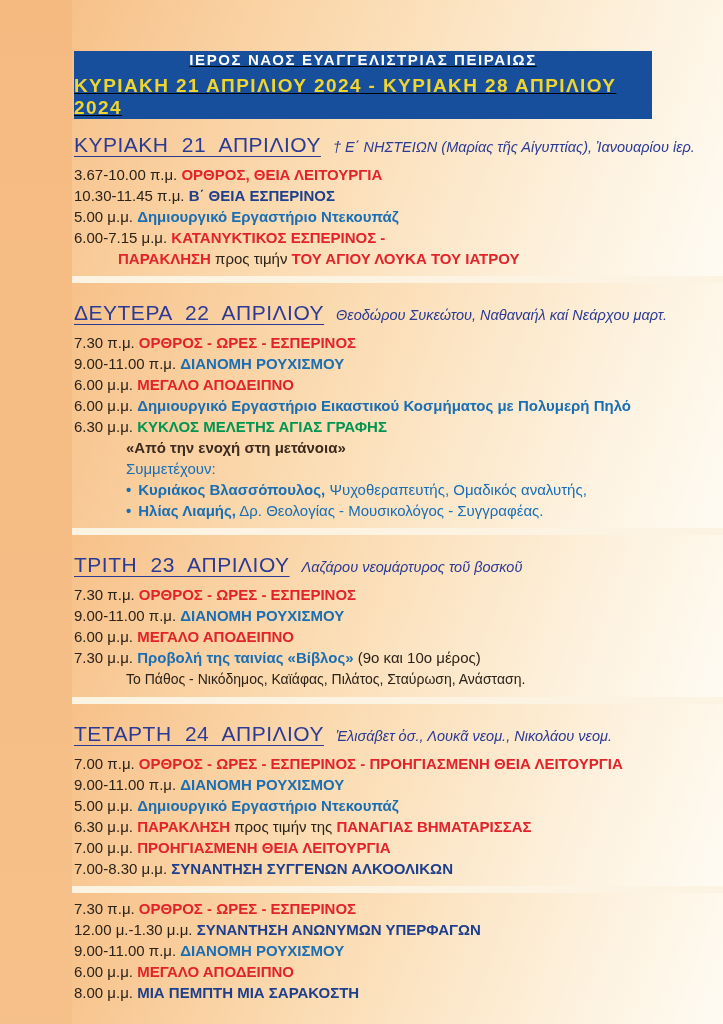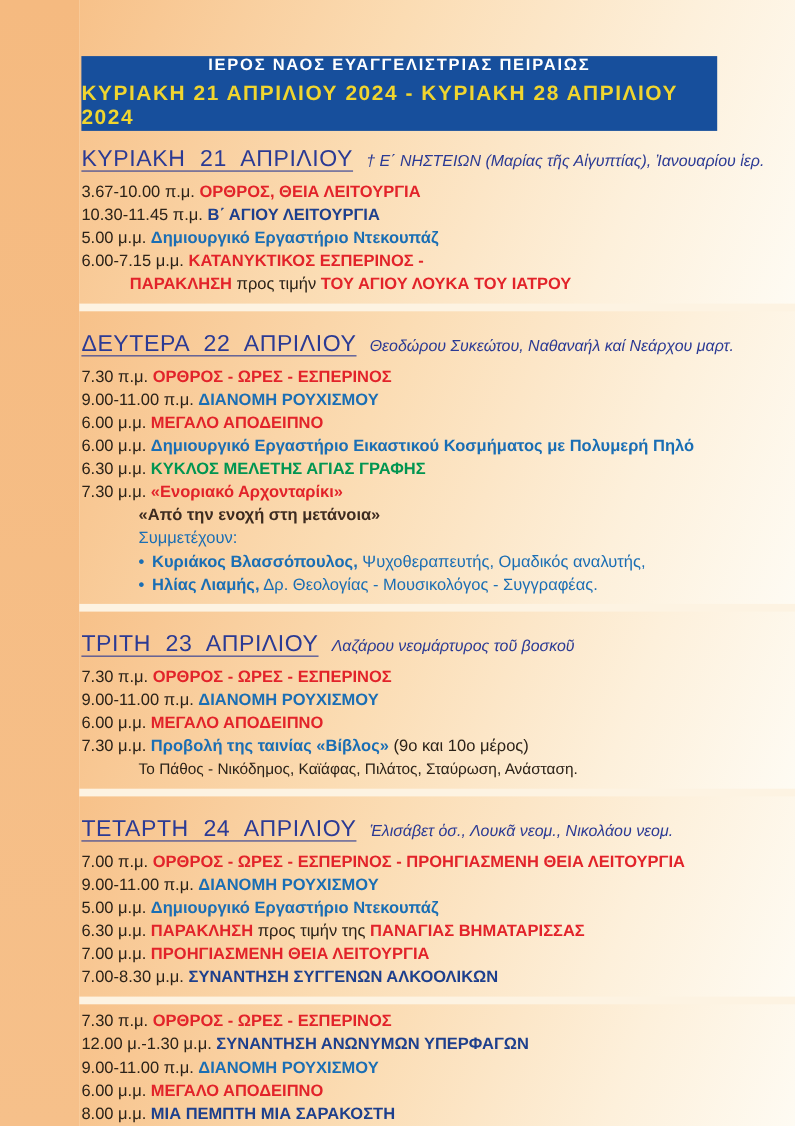--- a/index.html
+++ b/index.html
@@ -17,21 +17,21 @@
     display:flex;flex-direction:column;gap:7px;
   }
   .band{
     background:linear-gradient(110deg,var(--band_orange,#f7c189) 0%,#fbdcb3 40%,#fdf0db 75%,#fefbf3 100%);
     padding:5px 8px 7px 2px;
   }
   .band:last-child{flex:1}
   .header-box{
     width:578px;height:68px;margin:46px 0 14px 0;
     background:var(--header_bg,#174f9c);
-    display:flex;flex-direction:column;align-items:center;justify-content:center;gap:7px;
+    display:flex;flex-direction:column;align-items:center;justify-content:center;gap:7px;text-decoration:underline;
   }
   .header-line1{
     color:var(--header_text,#ffffff);font-size:15px;font-weight:bold;letter-spacing:1.6px;
   }
   .header-line2{
     color:var(--header_accent,#f0d52f);font-size:19px;font-weight:bold;letter-spacing:1.4px;
   }
   .heading-row{margin:13px 0 7px 0;white-space:nowrap}
   .day-heading{
     display:inline;font-size:21px;font-weight:normal;color:var(--indigo,#2b3a94);
@@ -61,35 +61,34 @@
 
 <div class="content">
   <div class="band">
     <div class="header-box">
       <div class="header-line1">ΙΕΡΟΣ ΝΑΟΣ ΕΥΑΓΓΕΛΙΣΤΡΙΑΣ ΠΕΙΡΑΙΩΣ</div>
       <div class="header-line2">ΚΥΡΙΑΚΗ 21 ΑΠΡΙΛΙΟΥ 2024 - ΚΥΡΙΑΚΗ 28 ΑΠΡΙΛΙΟΥ 2024</div>
     </div>
     <div id="first-section">
         <div class="heading-row"><h2 class="day-heading">ΚΥΡΙΑΚΗ 21 ΑΠΡΙΛΙΟΥ</h2><span class="feast">† Ε΄ ΝΗΣΤΕΙΩΝ (Μαρίας τῆς Αἰγυπτίας), Ἰανουαρίου ἱερ.</span></div>
         <div class="line"><span class="s-time">3.67-10.00 π.μ. </span><span class="s-red">ΟΡΘΡΟΣ, ΘΕΙΑ ΛΕΙΤΟΥΡΓΙΑ</span></div>
-        <div class="line"><span class="s-time">10.30-11.45 π.μ. </span><span class="s-navy">Β΄ ΑΓΙΟΥ ΛΕΙΤΟΥΡΓΙΑ</span></div>
+        <div class="line"><span class="s-time">10.30-11.45 π.μ. </span><span class="s-navy">Β΄ ΘΕΙΑ ΕΣΠΕΡΙΝΟΣ</span></div>
         <div class="line"><span class="s-time">5.00 μ.μ. </span><span class="s-blue">Δημιουργικό Εργαστήριο Ντεκουπάζ</span></div>
         <div class="line"><span class="s-time">6.00-7.15 μ.μ. </span><span class="s-red">ΚΑΤΑΝΥΚΤΙΚΟΣ ΕΣΠΕΡΙΝΟΣ -</span></div>
         <div class="line ind2"><span class="s-red">ΠΑΡΑΚΛΗΣΗ</span><span class="s-black"> προς τιμήν </span><span class="s-red">ΤΟΥ ΑΓΙΟΥ ΛΟΥΚΑ ΤΟΥ ΙΑΤΡΟΥ</span></div>
       </div>
   </div>
 
 <div class="band">
       <div class="heading-row"><h2 class="day-heading">ΔΕΥΤΕΡΑ 22 ΑΠΡΙΛΙΟΥ</h2><span class="feast">Θεοδώρου Συκεώτου, Ναθαναήλ καί Νεάρχου μαρτ.</span></div>
       <div class="line"><span class="s-time">7.30 π.μ. </span><span class="s-red">ΟΡΘΡΟΣ - ΩΡΕΣ - ΕΣΠΕΡΙΝΟΣ</span></div>
       <div class="line"><span class="s-time">9.00-11.00 π.μ. </span><span class="s-blue">ΔΙΑΝΟΜΗ ΡΟΥΧΙΣΜΟΥ</span></div>
       <div class="line"><span class="s-time">6.00 μ.μ. </span><span class="s-red">ΜΕΓΑΛΟ ΑΠΟΔΕΙΠΝΟ</span></div>
       <div class="line"><span class="s-time">6.00 μ.μ. </span><span class="s-blue">Δημιουργικό Εργαστήριο Εικαστικού Κοσμήματος με Πολυμερή Πηλό</span></div>
       <div class="line"><span class="s-time">6.30 μ.μ. </span><span class="s-green">ΚΥΚΛΟΣ ΜΕΛΕΤΗΣ ΑΓΙΑΣ ΓΡΑΦΗΣ</span></div>
-      <div class="line"><span class="s-time">7.30 μ.μ. </span><span class="s-red">«Ενοριακό Αρχονταρίκι»</span></div>
       <div class="line ind1"><span class="s-darkquote">«Από την ενοχή στη μετάνοια»</span></div>
       <div class="line ind1"><span class="s-bluetext">Συμμετέχουν:</span></div>
       <div class="line ind1"><span class="bullet">•</span><span class="s-bluebold">Κυριάκος Βλασσόπουλος,</span><span class="s-bluetext"> Ψυχοθεραπευτής, Ομαδικός αναλυτής,</span></div>
       <div class="line ind1"><span class="bullet">•</span><span class="s-bluebold">Ηλίας Λιαμής,</span><span class="s-bluetext"> Δρ. Θεολογίας - Μουσικολόγος - Συγγραφέας.</span></div>
     </div>
     <div class="band">
       <div class="heading-row"><h2 class="day-heading">ΤΡΙΤΗ 23 ΑΠΡΙΛΙΟΥ</h2><span class="feast">Λαζάρου νεομάρτυρος τοῦ βοσκοῦ</span></div>
       <div class="line"><span class="s-time">7.30 π.μ. </span><span class="s-red">ΟΡΘΡΟΣ - ΩΡΕΣ - ΕΣΠΕΡΙΝΟΣ</span></div>
       <div class="line"><span class="s-time">9.00-11.00 π.μ. </span><span class="s-blue">ΔΙΑΝΟΜΗ ΡΟΥΧΙΣΜΟΥ</span></div>
       <div class="line"><span class="s-time">6.00 μ.μ. </span><span class="s-red">ΜΕΓΑΛΟ ΑΠΟΔΕΙΠΝΟ</span></div>

